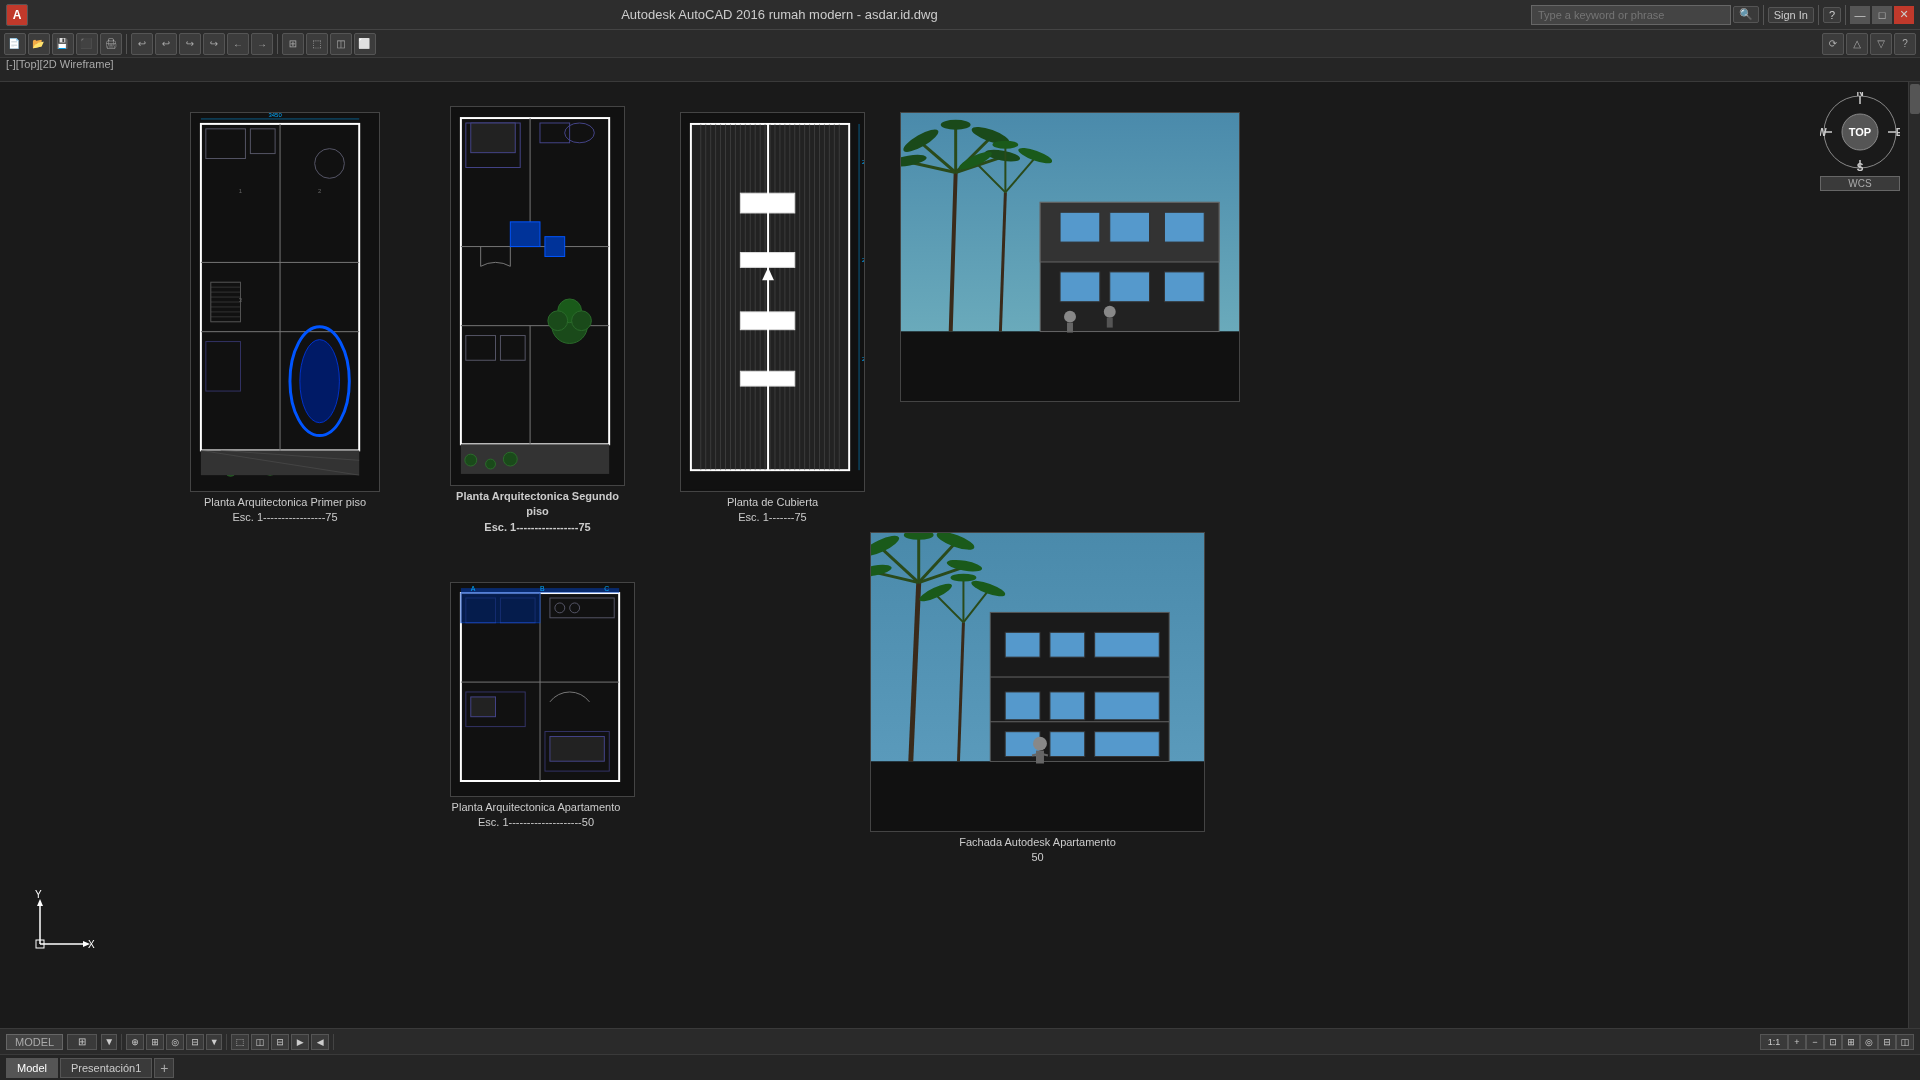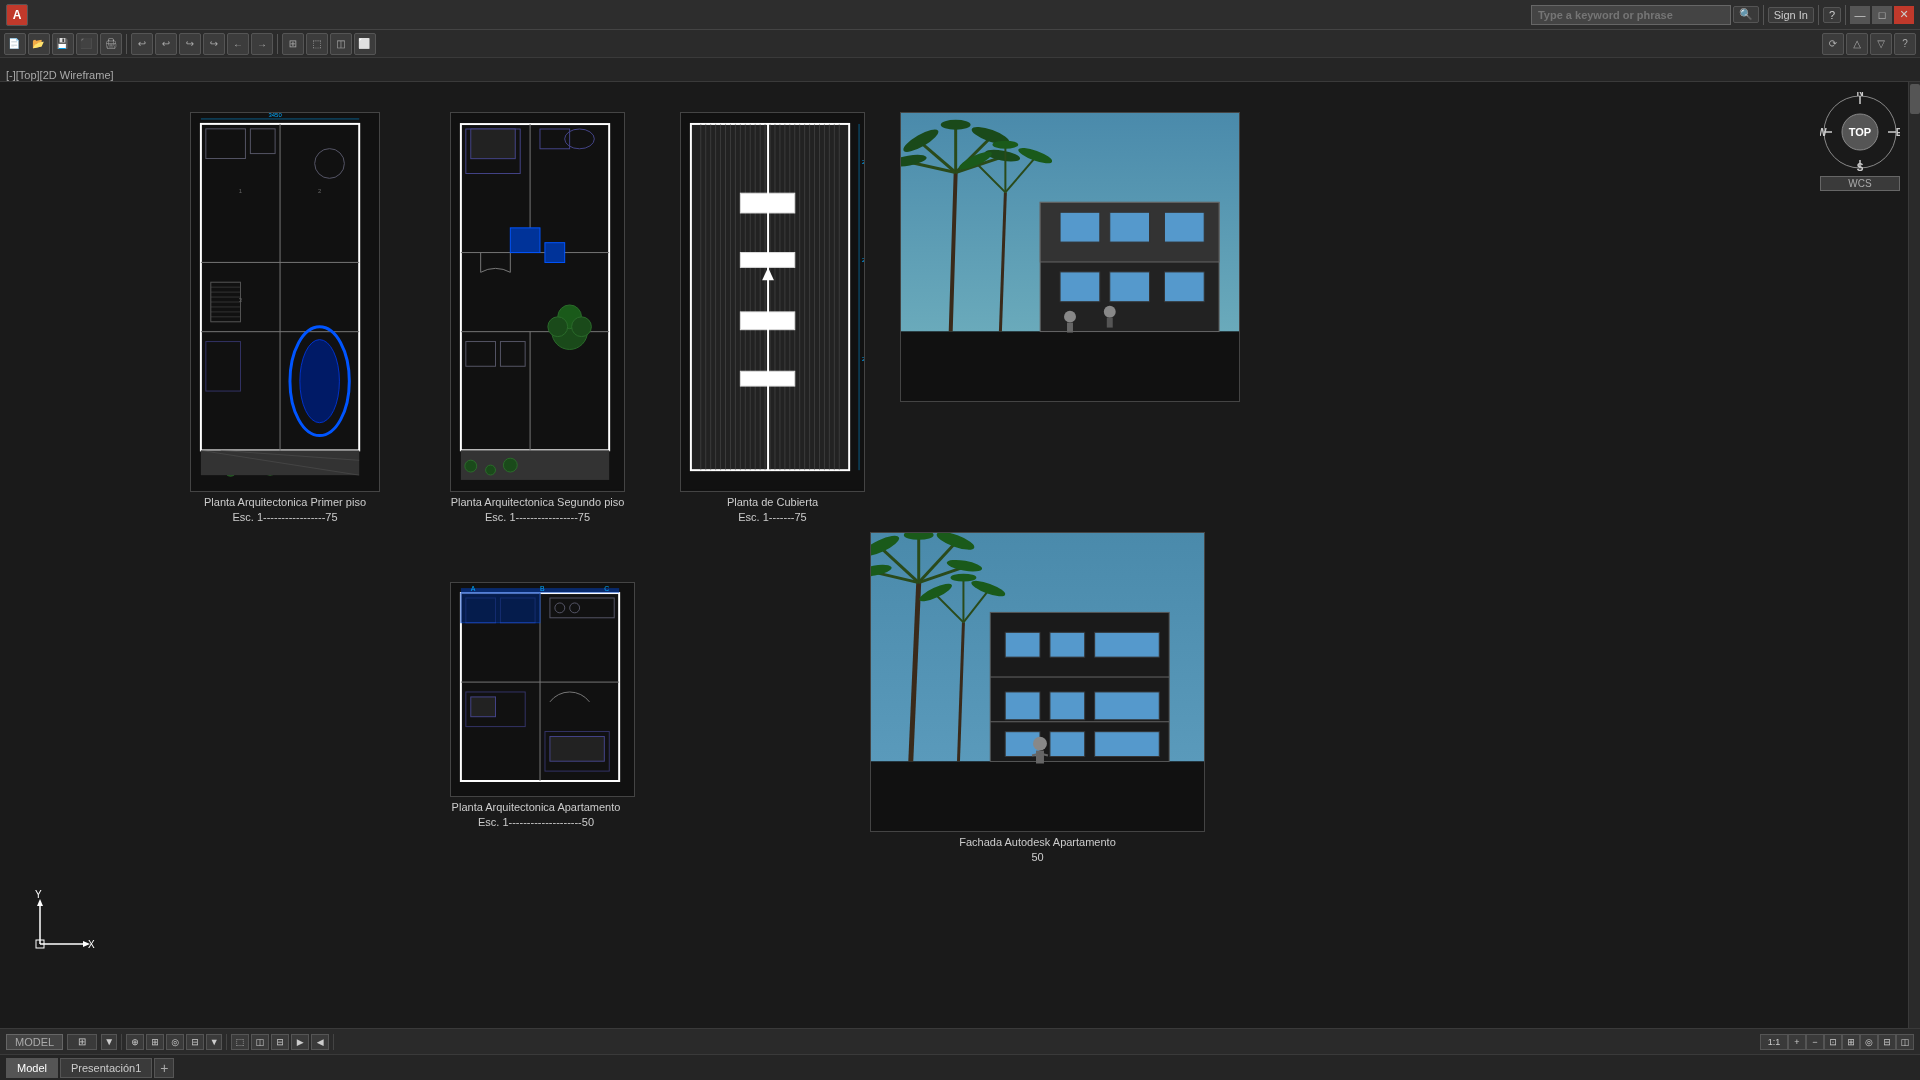--- a/index.html
+++ b/index.html
@@ -92,29 +92,28 @@
       margin: 0 2px;
     }
     #search-box {
       height: 20px;
       background: #444;
       border: 1px solid #666;
       color: #ccc;
       font-size: 11px;
       padding: 0 6px;
       width: 200px;
-      font-weight: bold;
     }
 
     
     #view-tabs {
       height: 24px;
       background: #252525;
       display: flex;
-      align-items: flex-end;
+      align-items: flex-start;
       padding: 0 6px;
       border-bottom: 1px solid #3a3a3a;
       font-size: 11px;
     }
     #viewport-label {
       color: #aaa;
       font-size: 11px;
     }
 
     
@@ -246,20 +245,23 @@
       border-right: 1px solid #444;
     }
     .status-sep { width: 1px; height: 16px; background: #444; }
   </style>
 </head>
 <body>
 
 <div id="title-bar">
   <div id="title-bar-left">
     <div class="toolbar-icon" style="background:#c0392b;color:#fff;font-weight:bold;font-size:12px;">A</div>
+  </div>
+  <div id="title-bar-center">
+    <span>Autodesk AutoCAD 2016    rumah modern - asdar.id.dwg</span>
   </div>
   <div id="title-bar-right">
     <input id="search-box" type="text" placeholder="Type a keyword or phrase" style="">
     <button class="tb-btn">🔍</button>
     <div class="toolbar-separator"></div>
     <button class="tb-btn">Sign In</button>
     <div class="toolbar-separator"></div>
     <button class="tb-btn">?</button>
     <div class="toolbar-separator"></div>
     <button class="win-btn">—</button>
@@ -347,21 +349,21 @@
           <line x1="10" y1="340" x2="170" y2="365" stroke="#555" stroke-width="0.5"></line>
           <line x1="30" y1="340" x2="170" y2="350" stroke="#555" stroke-width="0.5"></line>
         </svg>
       </div>
       <div class="drawing-caption">
         <div>Planta Arquitectonica Primer piso</div>
         <div>Esc. 1-----------------75</div>
       </div>
     </div>
 
-    <div class="drawing-item" style="left:450px; top:30px; width:175px;">
+    <div class="drawing-item" style="left:450px; top:24px; width:175px;font-weight:bold;">
       <div class="drawing-img" style="width:175px;height:380px;">
         <svg width="175" height="380" viewBox="0 0 175 380">
           <rect width="175" height="380" fill="#111"></rect>
           <rect x="10" y="10" width="150" height="330" fill="none" stroke="#fff" stroke-width="2"></rect>
           <line x1="10" y1="140" x2="160" y2="140" stroke="#777" stroke-width="1"></line>
           <line x1="10" y1="220" x2="160" y2="220" stroke="#777" stroke-width="1"></line>
           <line x1="80" y1="10" x2="80" y2="140" stroke="#777" stroke-width="1"></line>
           <line x1="80" y1="220" x2="80" y2="340" stroke="#777" stroke-width="1"></line>
 
           <rect x="15" y="15" width="55" height="45" fill="none" stroke="#448" stroke-width="1"></rect>

